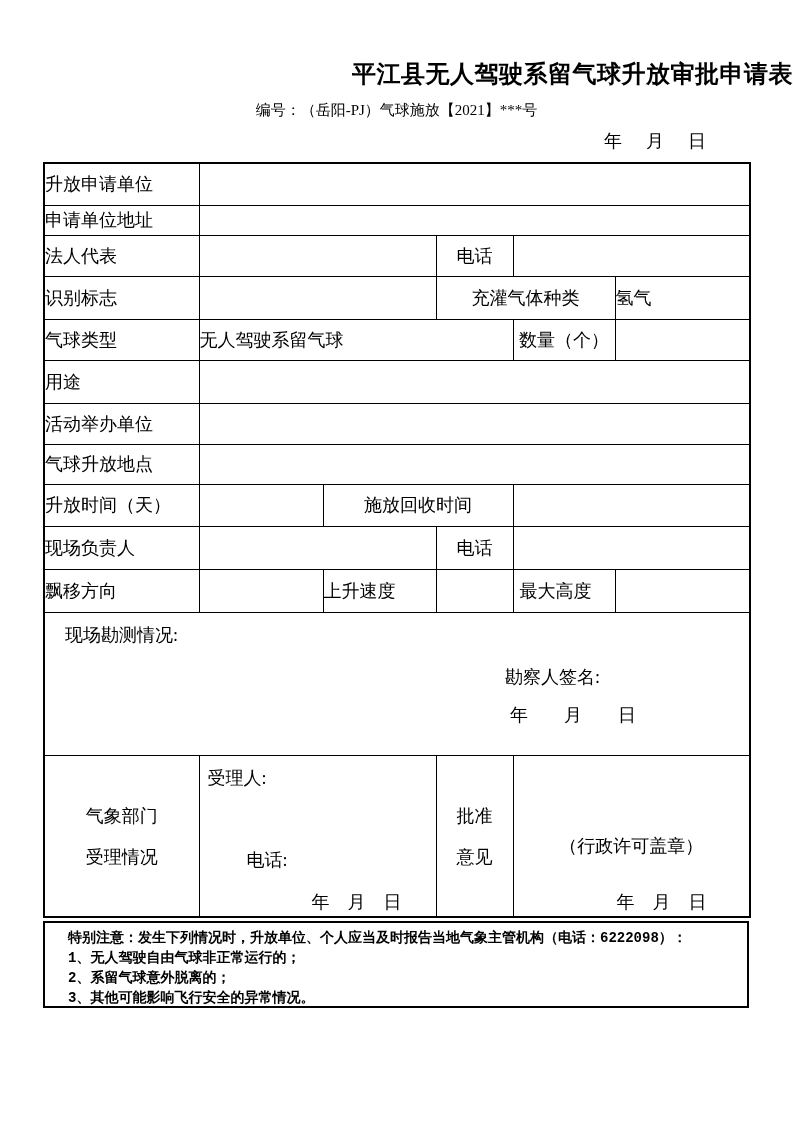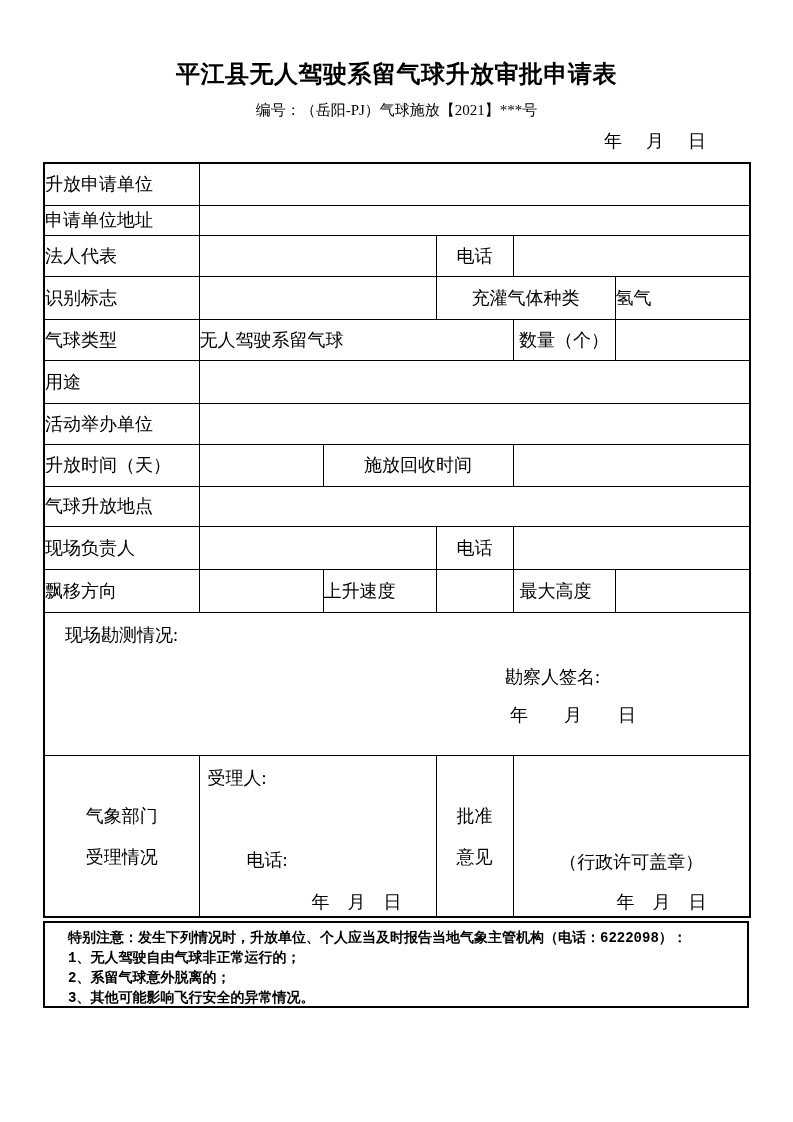--- a/index.html
+++ b/index.html
@@ -7,21 +7,21 @@
   .page {
     position:relative;
     width:793px; height:1122px;
     background:#ffffff;
     color:#000000;
     font-family:"Liberation Serif","DejaVu Serif",serif;
     overflow:hidden;
   }
   .doc-title {
     margin-top:60px;
-    text-align:center;
+    text-align:right;
     font-family:"Liberation Sans","DejaVu Sans",sans-serif;
     font-weight:bold;
     font-size:24px;
     line-height:27px;
     letter-spacing:0.5px;
   }
   .doc-number {
     margin-top:15px;
     text-align:center;
     font-size:15px;
@@ -123,30 +123,30 @@
     <tr style="height:43px">
       <td class="lbl">用途</td>
       <td class="val" colspan="5"></td>
     </tr>
 
     <tr style="height:41px">
       <td class="lbl">活动举办单位</td>
       <td class="val" colspan="5"></td>
     </tr>
 
+    <tr style="height:40px">
+      <td class="lbl">气球升放地点</td>
+      <td class="val" colspan="5"></td>
+    </tr>
+
     <tr style="height:42px">
       <td class="lbl">升放时间（天）</td>
       <td class="val"></td>
       <td class="ctr" colspan="2">施放回收时间</td>
       <td class="val" colspan="2"></td>
-    </tr>
-
-    <tr style="height:40px">
-      <td class="lbl">气球升放地点</td>
-      <td class="val" colspan="5"></td>
     </tr>
 
     <tr style="height:43px">
       <td class="lbl">现场负责人</td>
       <td class="val" colspan="2"></td>
       <td class="ctr">电话</td>
       <td class="val" colspan="2"></td>
     </tr>
 
     <tr style="height:43px">
@@ -174,21 +174,21 @@
       <td class="rel" colspan="2">
         <span class="abs" style="left:8px;top:12px">受理人:</span>
         <span class="abs" style="left:47px;top:94px">电话:</span>
         <span class="abs" style="left:112px;top:136px">年　月　日</span>
       </td>
       <td class="rel">
         <span class="abs w100" style="top:50px">批准</span>
         <span class="abs w100" style="top:91px">意见</span>
       </td>
       <td class="rel" colspan="2">
-        <span class="abs w100" style="top:96px">（行政许可盖章）</span>
+        <span class="abs w100" style="top:80px">（行政许可盖章）</span>
         <span class="abs" style="left:103px;top:136px">年　月　日</span>
       </td>
     </tr>
   </tbody>
     </table>
 
   <div class="notice">
     <div>特别注意：发生下列情况时，升放单位、个人应当及时报告当地气象主管机构（电话：6222098）：</div>
     <div>1、无人驾驶自由气球非正常运行的；</div>
     <div>2、系留气球意外脱离的；</div>

